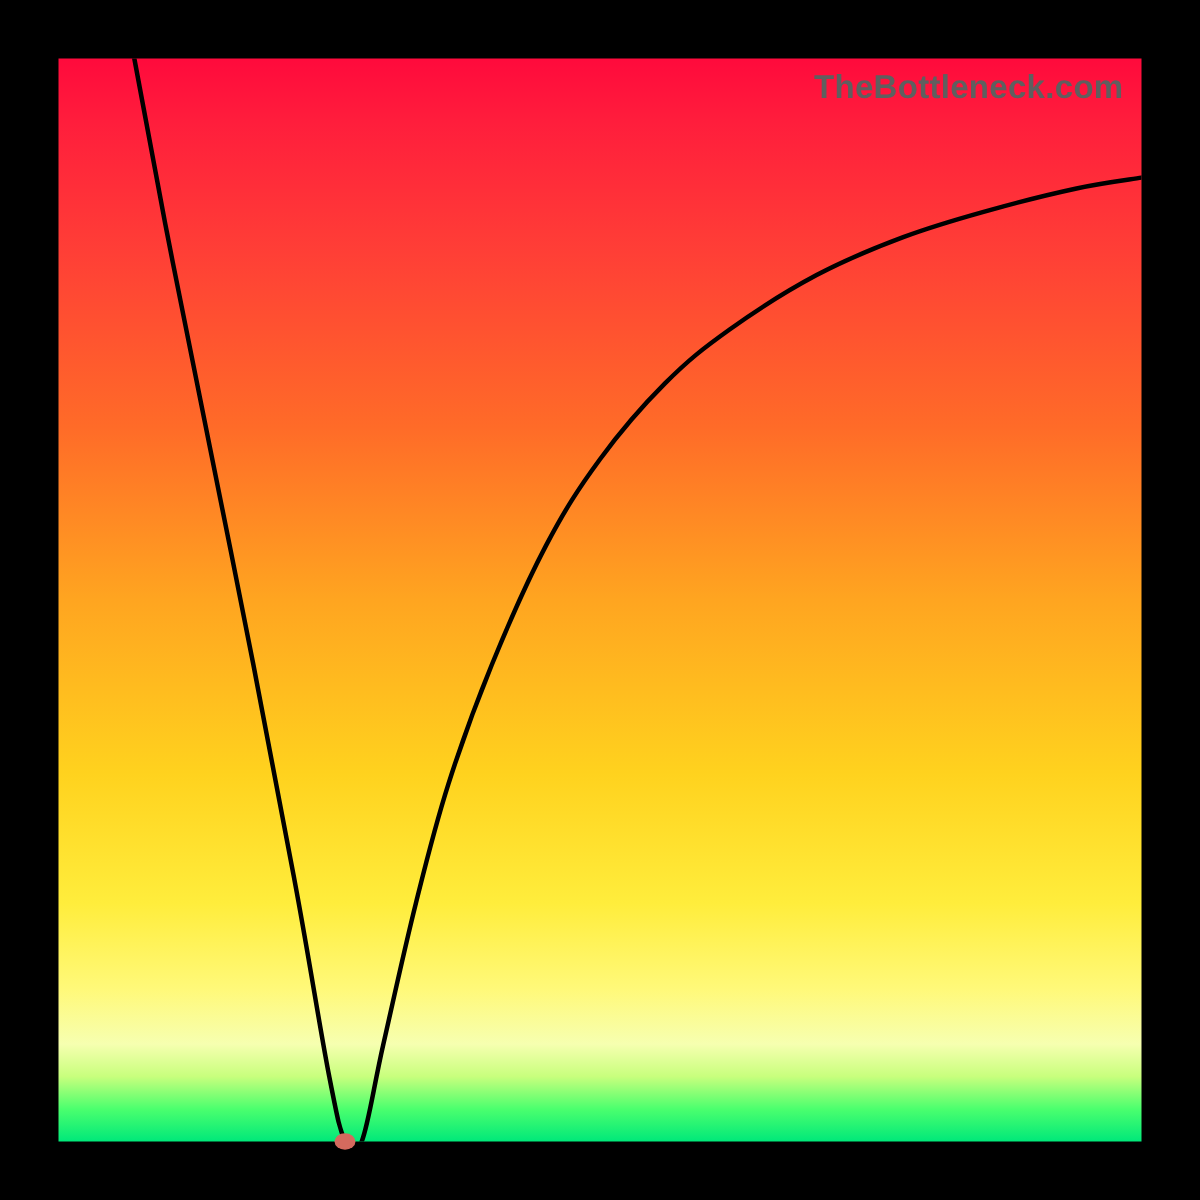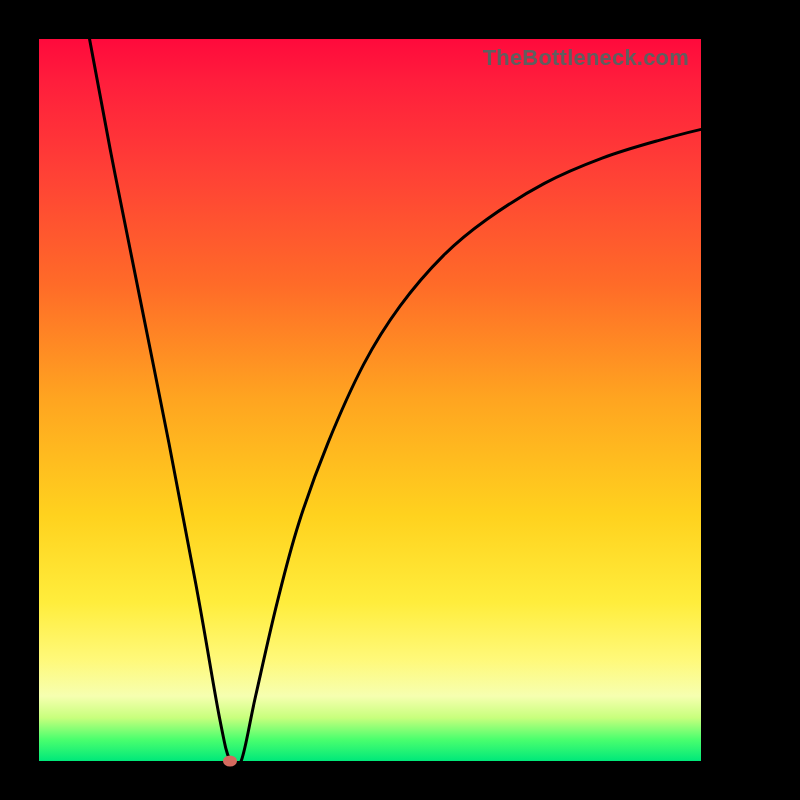--- a/index.html
+++ b/index.html
@@ -13,21 +13,21 @@
   .chart-container {
     position: relative;
     width: 800px;
     height: 800px;
     background: #000000;
   }
   .plot-area {
     position: absolute;
     left: 39px;
     top: 39px;
-    width: 662px;
+    width: 722px;
     height: 722px;
     
     background: linear-gradient(to bottom,
       #ff0a3c 0%,
       #ff1e3c 6%,
       #ff3f36 18%,
       #ff6b28 34%,
       #ffa520 50%,
       #ffd21e 66%,
       #ffed3c 78%,

